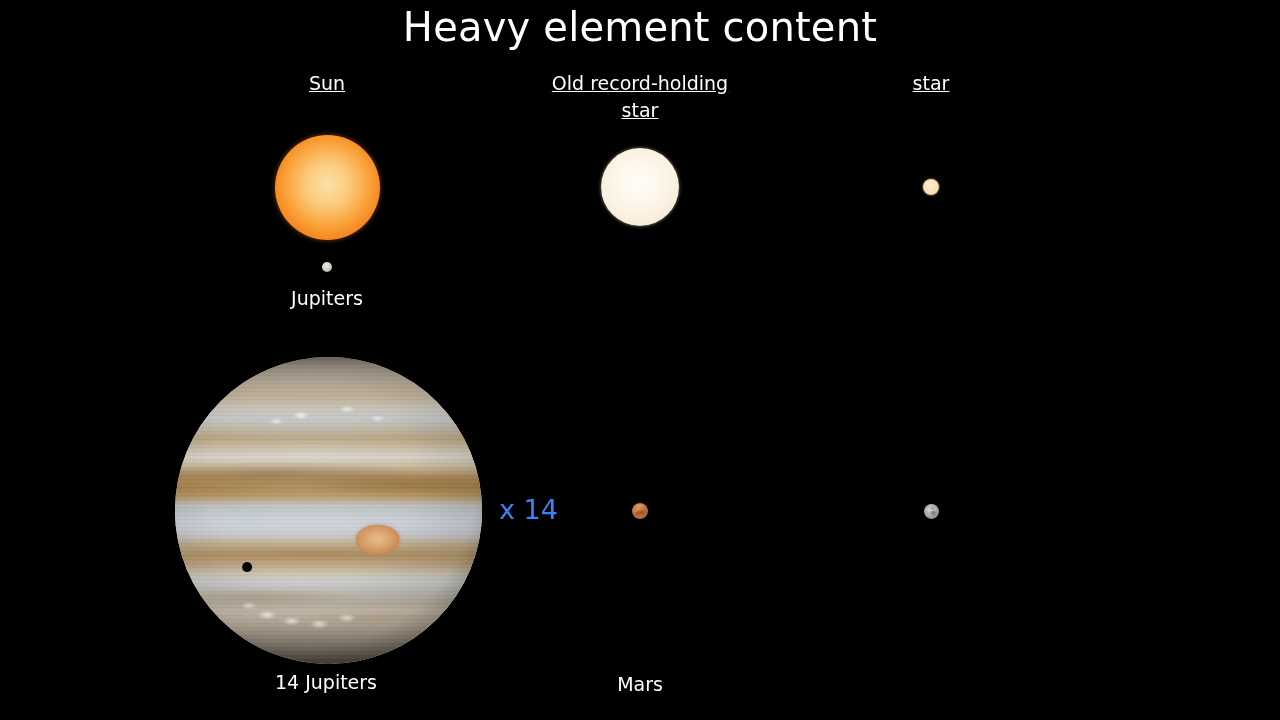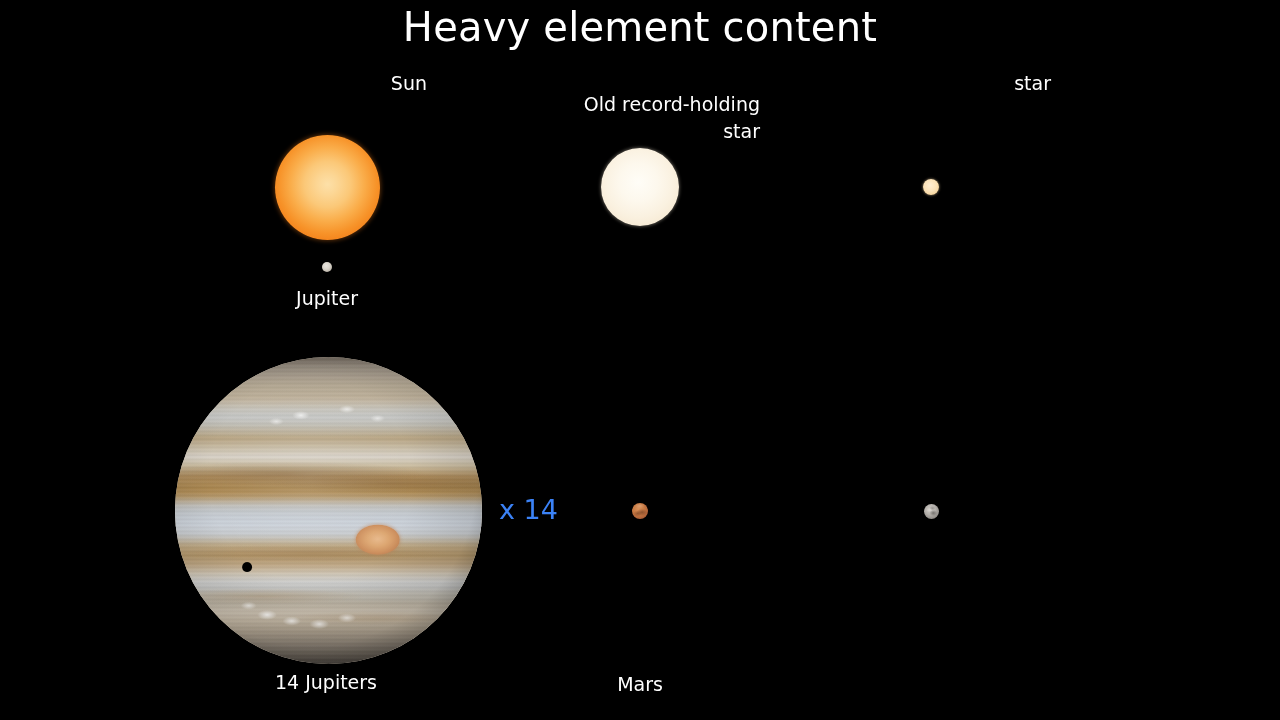--- a/index.html
+++ b/index.html
@@ -27,25 +27,26 @@
     width: 1280px;
     text-align: center;
     font-size: 40px;
     font-weight: 400;
     letter-spacing: 0.2px;
     color: #ffffff;
     white-space: nowrap;
   }
   .col-label {
     position: absolute;
-    text-align: right;
+    text-align: center;
     font-size: 19px;
     font-weight: 400;
     line-height: 27px;
     color: #ffffff;
+    text-decoration: underline;
   }
   .obj-label {
     position: absolute;
     text-align: center;
     font-size: 19px;
     font-weight: 400;
     color: #ffffff;
     white-space: nowrap;
   }
   .multiplier {
@@ -295,38 +296,38 @@
 <body>
 
 <div id="stage">
 
   <div class="title">Heavy element content</div>
 
   <div class="col-label" style="left:227px; top:70px; width:200px;">
     <span>Sun</span>
   </div>
 
-  <div class="col-label" style="left:520px; top:70px; width:240px;margin-top:21px;">
+  <div class="col-label" style="left:520px; top:70px; width:240px;">
     <div>Old record-holding</div>
     <div>star</div>
   </div>
 
   <div class="col-label" style="left:811px; top:70px; width:240px;">
     <div>star</div>
   </div>
 
   <div class="body sun" style="left:275px; top:135px; width:105px; height:105px;"></div>
 
   <div class="body star-old" style="left:601px; top:148px; width:78px; height:78px;"></div>
 
   <div class="body star-new" style="left:923px; top:179px; width:16px; height:16px;"></div>
 
   <div class="body jup-small" style="left:322px; top:262px; width:10px; height:10px;"></div>
 
-  <div class="obj-label" style="left:227px; top:287px; width:200px;">Jupiter</div>
+  <div class="obj-label" style="left:227px; top:287px; width:200px;">Jupiters</div>
 
   <div class="jupiter-big" style="left:175px; top:357px; width:307px; height:307px;">
     <div class="jup-bands"></div>
     <div class="jup-zones"></div>
     <div class="jup-detail"></div>
     <div class="jup-ovals"></div>
     <div class="jup-grs"></div>
     <div class="jup-shadow"></div>
     <div class="jup-limb"></div>
   </div>

